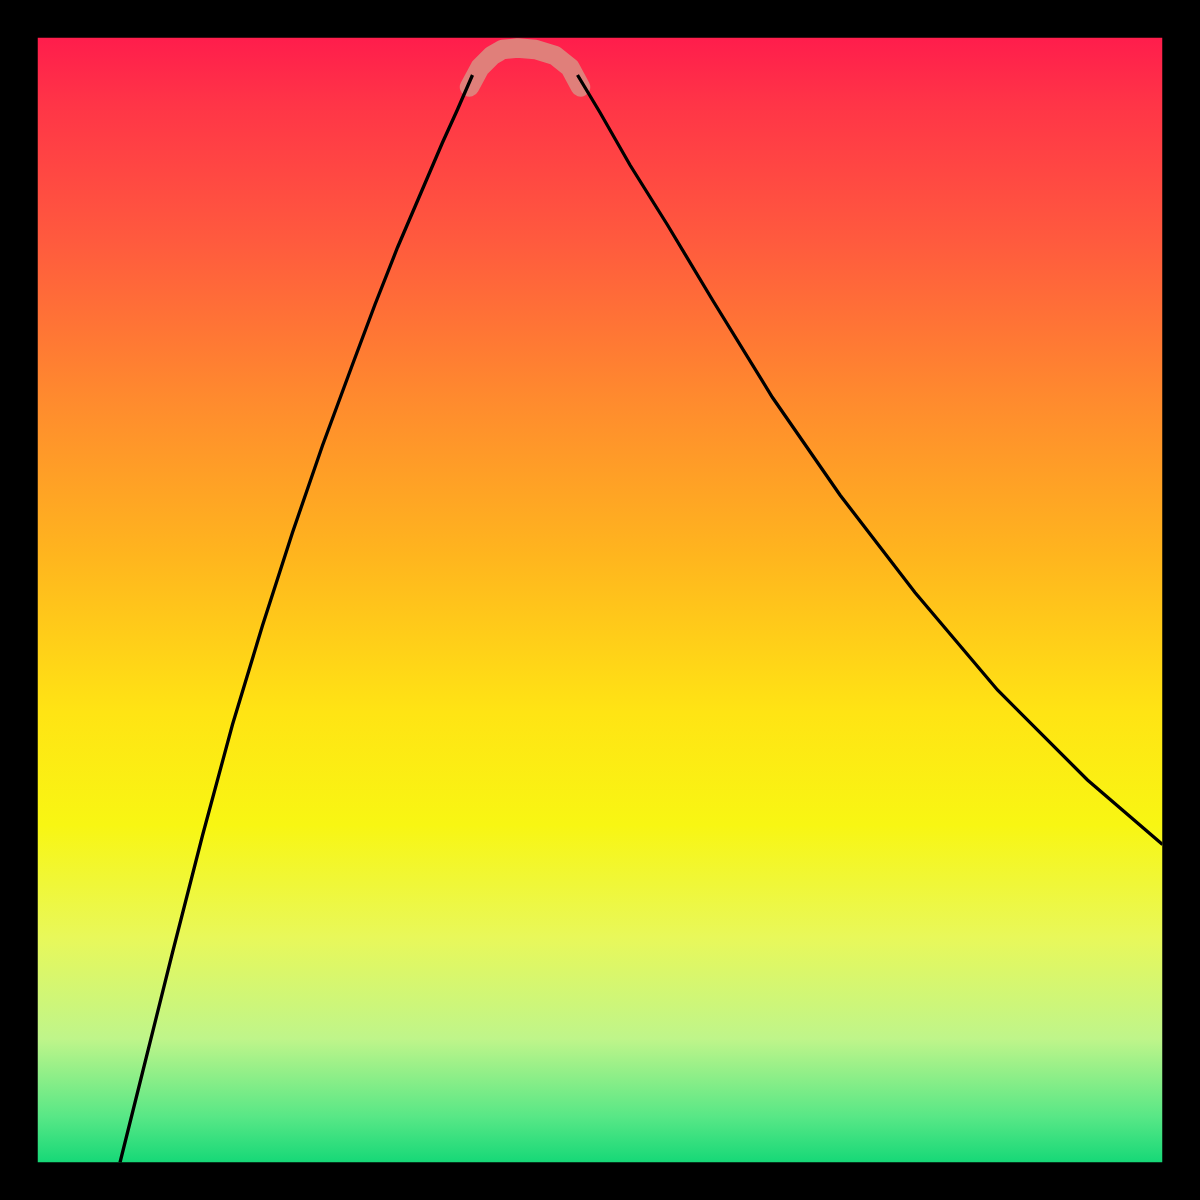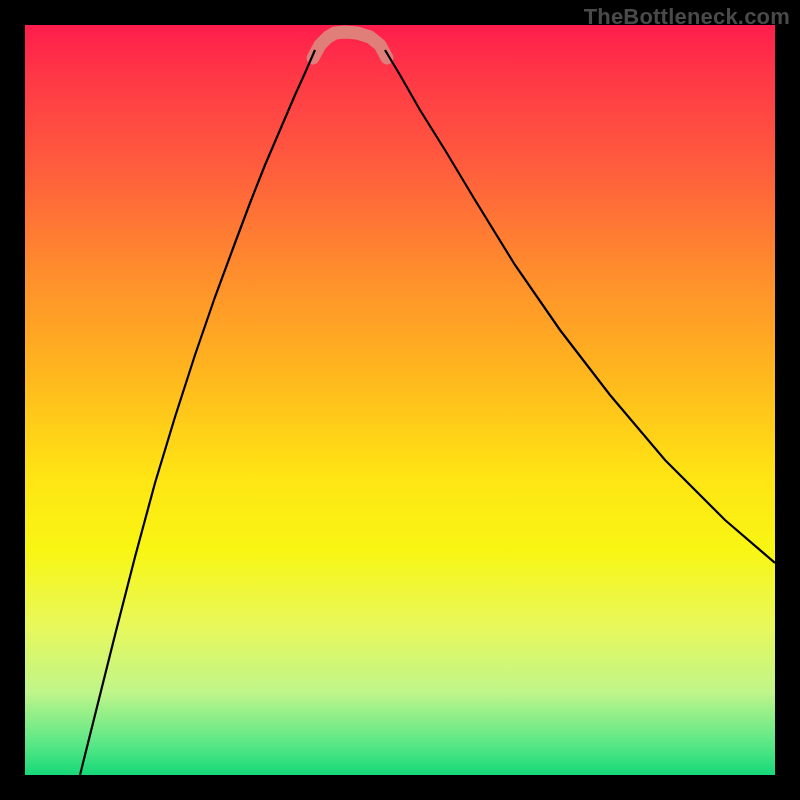--- a/index.html
+++ b/index.html
@@ -63,21 +63,20 @@
     width: 100%;
     height: 100%;
     overflow: visible;
   }
 </style>
 </head>
 <body>
 
 <div class="stage">
 
-  <div class="watermark">TheBottleneck.com</div>
 
   <div class="plot-area">
     <div class="gradient-bg"></div>
 
     <svg class="curves" viewBox="0 0 750 750" preserveAspectRatio="none">
       <path fill="none" stroke="#e07f7a" stroke-width="13" stroke-linecap="round" stroke-linejoin="round" d="M288.0 33.0 L295.0 20.0 L303.0 12.0 L310.0 8.0 L320.0 7.0 L332.0 8.0 L345.0 12.0 L355.0 20.0 L362.0 33.0"></path>
       <path fill="none" stroke="#000" stroke-width="2.2" d="M55.0 750.0 L70.0 690.0 L90.0 610.0 L110.0 532.0 L130.0 458.0 L150.0 392.0 L170.0 330.0 L190.0 272.0 L210.0 218.0 L225.0 178.0 L240.0 140.0 L255.0 105.0 L270.0 70.0 L280.0 48.0 L290.0 25.0"></path>
       <path fill="none" stroke="#000" stroke-width="2.2" d="M360.0 25.0 L375.0 50.0 L395.0 85.0 L420.0 125.0 L450.0 175.0 L490.0 240.0 L535.0 305.0 L585.0 370.0 L640.0 435.0 L700.0 495.0 L750.0 538.0"></path>
     </svg>
   </div>

